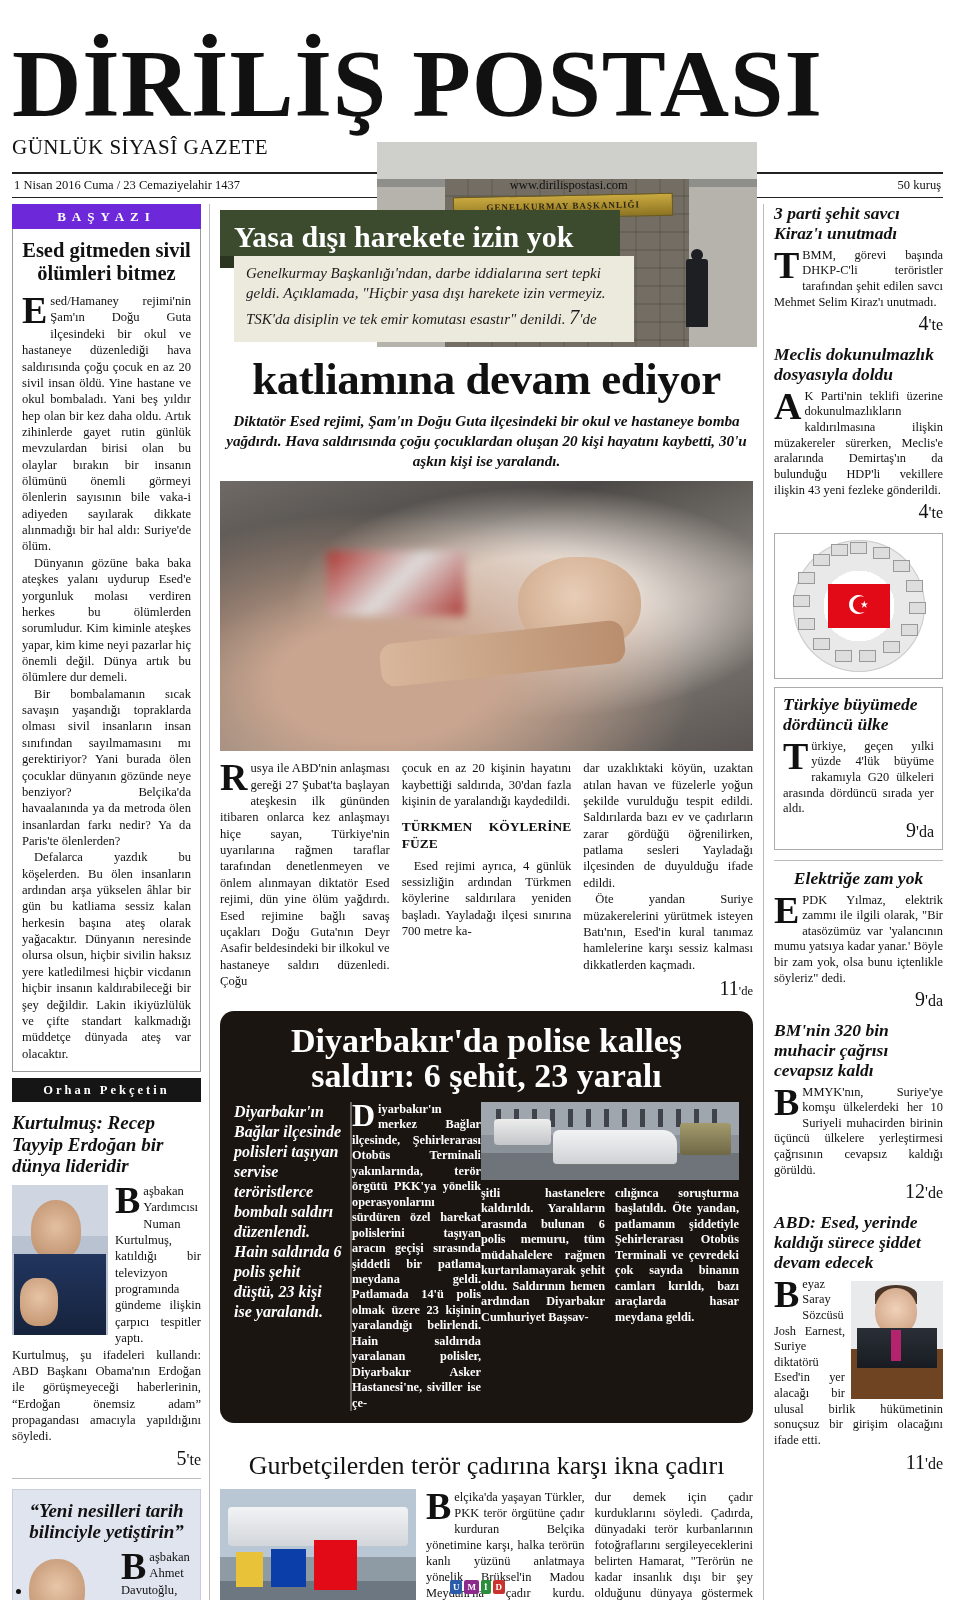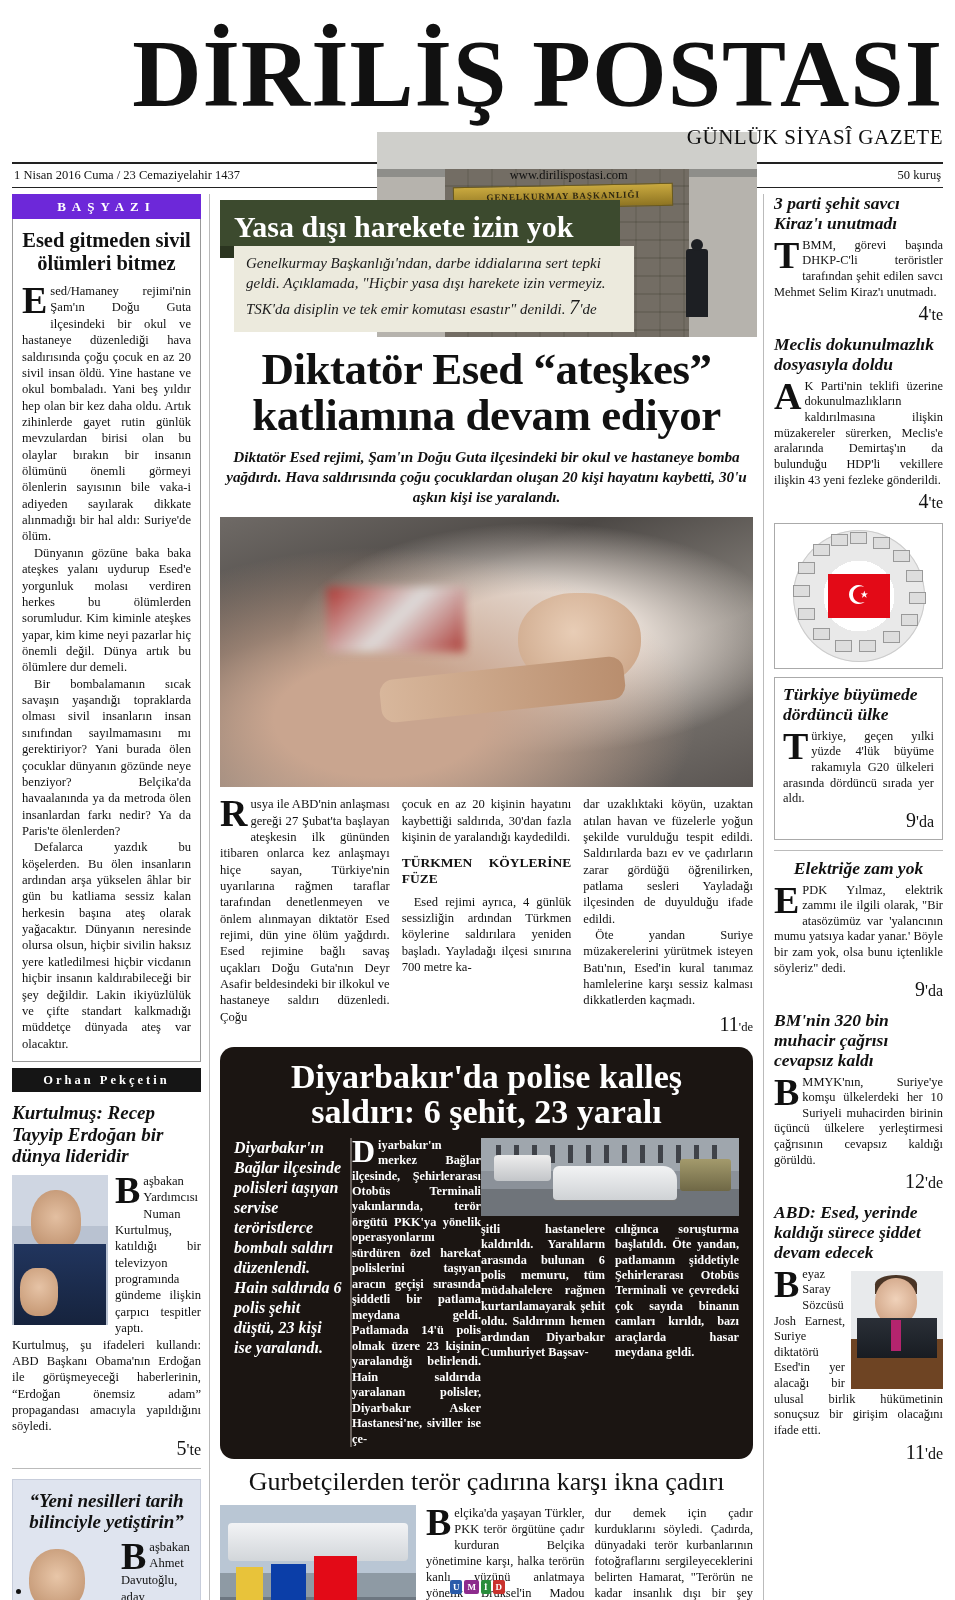--- a/index.html
+++ b/index.html
@@ -9,21 +9,21 @@
     height: 1600px;
     background: #ffffff;
     font-family: "Liberation Serif", "DejaVu Serif", serif;
     color: #111;
     overflow: hidden;
     position: relative;
   }
   .page { width:955px; height:1600px; position:relative; padding: 0 12px; }
 
   
-  .masthead { text-align:right; padding-top: 28px; position:relative; z-index:3; }
+  .masthead { text-align:left; padding-top: 38px; position:relative; z-index:3; }
   .masthead-title {
     font-family: "Liberation Serif", "DejaVu Serif", serif;
     font-weight: 700;
     font-size: 96px;
     letter-spacing: 1px;
     line-height: 0.95;
     margin: 0;
     white-space: nowrap;
   }
   .masthead-sub {
@@ -146,21 +146,21 @@
     flex: 0 0 118px; font-style:italic; font-weight:700; font-size: 16px; line-height:1.25;
     border-right: 2px solid #6d6560; padding-right: 8px;
   }
   .bb-col { flex:1 1 0; font-size: 12.3px; line-height:1.26; text-align:justify; font-weight:700;}
   .bb-col p { margin:0; }
   .bb-photo { width:100%; height: 78px; background:#9aa0a6; margin-bottom:6px; overflow:hidden; position:relative;}
   .bb-dropcap::first-letter { float:left; font-size:32px; line-height:0.85; font-weight:700; padding-right:3px; }
 
   
   .gur-head {
-    font-size: 26px; font-weight:400; text-align:center; margin: 8px 0 8px 0;
+    font-size: 26px; font-weight:400; text-align:center; margin: 28px 0 8px 0;
   }
   .gur-grid { display:flex; gap: 10px; }
   .gur-photo { flex:0 0 196px; height: 148px; background:#9aa0a6; overflow:hidden; position:relative; }
   .gur-col { flex:1 1 0; font-size: 12.4px; line-height:1.29; text-align:justify; }
   .gur-col p { margin:0; }
 
   
   .rc-item { margin-bottom: 10px; }
   .rc-head { font-style:italic; font-weight:700; font-size: 17.5px; line-height:1.13; margin: 0 0 4px 0; }
   .rc-body { font-size: 12.4px; line-height:1.26; text-align:justify; }
@@ -424,21 +424,20 @@
         <div class="banner-notch"></div>
         <div class="banner-beige">
           <p><span>Genelkurmay Başkanlığı'ndan, darbe iddialarına sert tepki geldi. Açıklamada, "Hiçbir yasa dışı harekete izin vermeyiz. TSK'da disiplin ve tek emir komutası esastır" denildi.</span>
             <span class="pageref">7</span><span class="sup">'de</span>
           </p>
         </div>
       </div>
 
       <div>
         <div class="main-head">
-          <div>Diktatör Esed “ateşkes”</div>
           <div>katliamına devam ediyor</div>
         </div>
         <div class="main-standfirst">Diktatör Esed rejimi, Şam'ın Doğu Guta ilçesindeki bir okul ve hastaneye bomba yağdırdı. Hava saldırısında çoğu çocuklardan oluşan 20 kişi hayatını kaybetti, 30'u aşkın kişi ise yaralandı.</div>
         <div class="main-photo photo">
           <div class="img-victim">
             <div class="blur"></div>
             <div class="face"></div>
             <div class="arm"></div>
           </div>
         </div>

